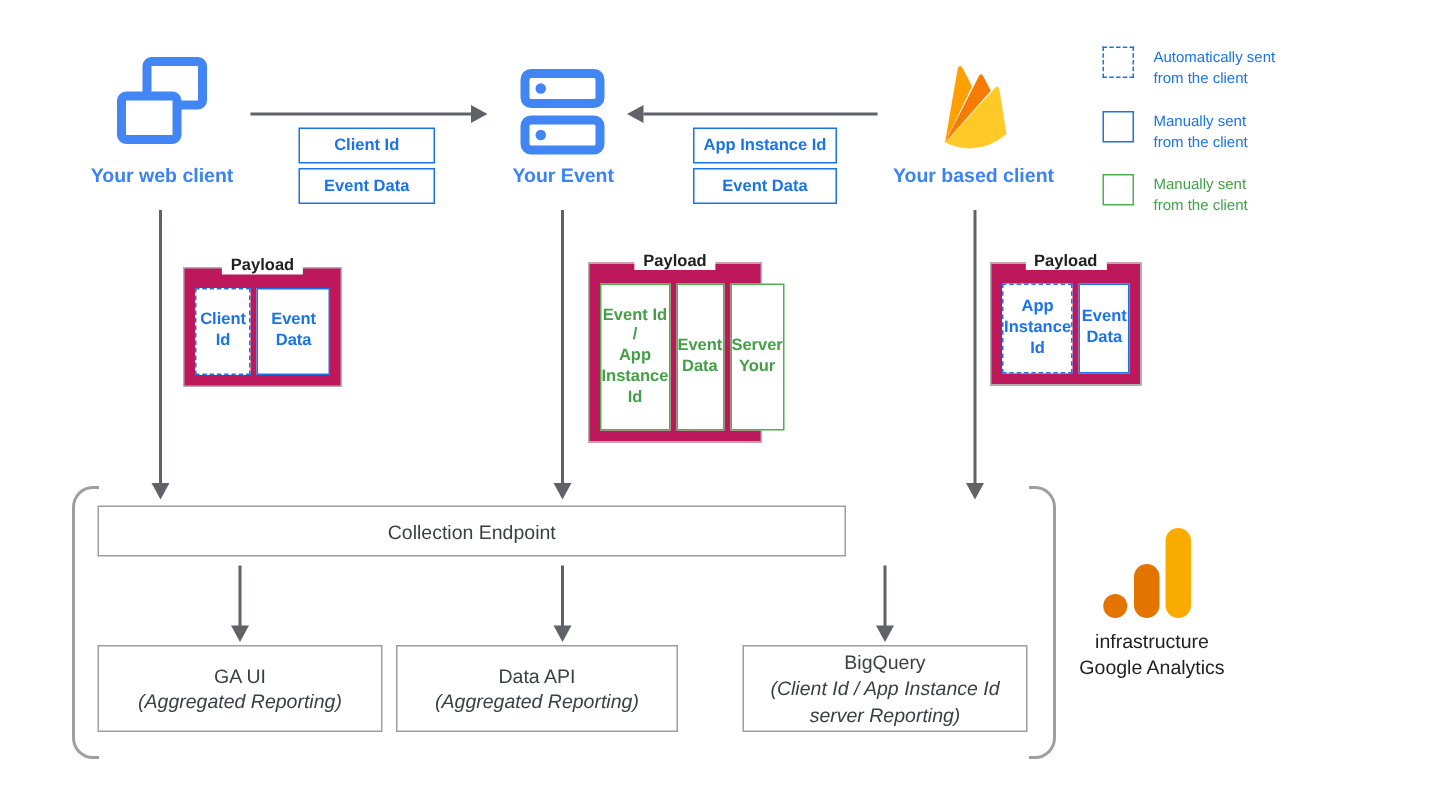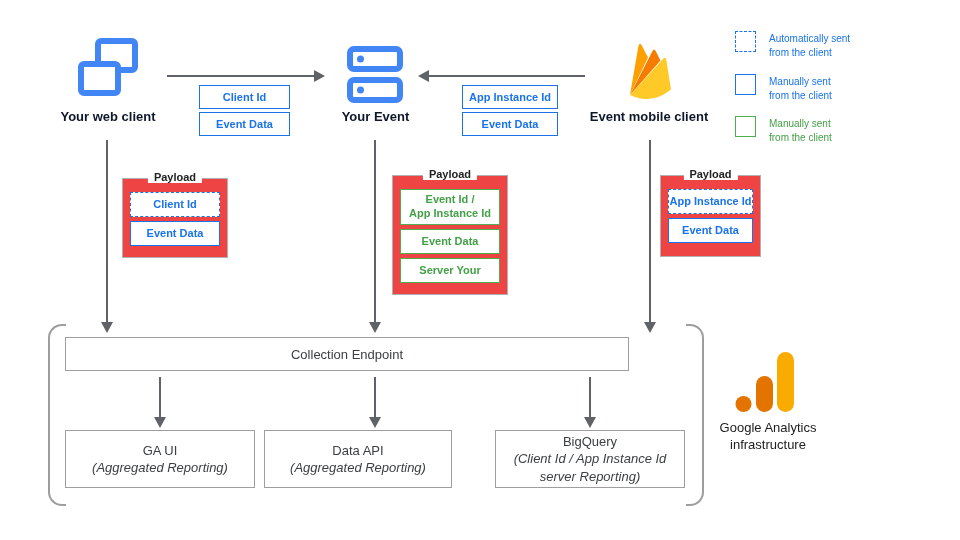--- a/index.html
+++ b/index.html
@@ -12,49 +12,49 @@
   .head.right{border-top:6px solid transparent;border-bottom:6px solid transparent;border-left:11px solid #5f6368}
   .head.left{border-top:6px solid transparent;border-bottom:6px solid transparent;border-right:11px solid #5f6368}
   .head.down{border-left:6px solid transparent;border-right:6px solid transparent;border-top:11px solid #5f6368}
   
   .wc{position:absolute;left:78px;top:38px;width:62px;height:62px}
   .wc .back{position:absolute;left:17px;top:0;width:31px;height:23px;border:6px solid #4285f4;border-radius:6px;background:#fff}
   .wc .front{position:absolute;left:0;top:23px;width:31px;height:23px;border:6px solid #4285f4;border-radius:6px;background:#fff}
   .srv{position:absolute;left:347px;top:46px;width:56px;height:58px}
   .srv .unit{position:relative;box-sizing:border-box;width:56px;height:26px;border:6px solid #4285f4;border-radius:7px;background:#fff;margin-bottom:5px}
   .srv .dot{position:absolute;left:4px;top:50%;transform:translateY(-50%);width:7px;height:7px;border-radius:50%;background:#4285f4}
-  .client-label{position:absolute;top:109px;text-align:center;font-size:13px;font-weight:700;color:#0f172a}
+  .client-label{position:absolute;top:109px;text-align:center;font-size:13px;font-weight:700;color:#3b82f6}
   
   .pgroup{position:absolute}
   .param-box{box-sizing:border-box;height:24px;margin-bottom:3px;background:#fff;border:1.5px solid #1a73e8;
              color:#1a73e8;font-size:11px;font-weight:700;display:flex;align-items:center;justify-content:center}
   
-  .payload{position:absolute;box-sizing:border-box;border:1px solid #b0b0b0;background:#ef4444;
-           padding:13px 7px 7px;display:flex;flex-direction:column;gap:4px}
+  .payload{position:absolute;box-sizing:border-box;border:1px solid #b0b0b0;background:#be185d;
+           padding:13px 7px 7px;display:flex;flex-direction:row;gap:4px}
   .payload-title{position:absolute;top:-8px;left:50%;transform:translateX(-50%);background:#fff;padding:0 6px;
                  font-size:11px;font-weight:700;color:#212121;white-space:nowrap}
   .pitem{box-sizing:border-box;background:#fff;font-size:11px;font-weight:700;min-height:25px;line-height:1.25;
          display:flex;flex-direction:column;align-items:center;justify-content:center;text-align:center}
   .blue-solid{border:1.5px solid #1a73e8;color:#1a73e8}
   .blue-dashed{border:1.5px dashed #1a73e8;color:#1a73e8}
   .green-solid{border:1.5px solid #4caf50;color:#43a047}
   
   .legend-row{position:absolute;left:735px;display:flex;gap:13px;align-items:flex-start}
   .legend-box{box-sizing:border-box;width:21px;height:21px;background:#fff;flex:0 0 auto}
   .legend-text{font-size:10px;font-weight:400;line-height:1.35;padding-top:1px}
   .blue-text{color:#1a73e8}
   .green-text{color:#43a047}
   
   .bracket-left{position:absolute;left:48px;top:324px;width:16px;height:178px;
     border-left:2px solid #9e9e9e;border-top:2px solid #9e9e9e;border-bottom:2px solid #9e9e9e;
     border-radius:14px 0 0 14px}
   .bracket-right{position:absolute;left:686px;top:324px;width:16px;height:178px;
     border-right:2px solid #9e9e9e;border-top:2px solid #9e9e9e;border-bottom:2px solid #9e9e9e;
     border-radius:0 14px 14px 0}
-  .endpoint{position:absolute;left:65px;top:337px;width:564px;height:34px;box-sizing:border-box;
+  .endpoint{position:absolute;left:65px;top:337px;width:499px;height:34px;box-sizing:border-box;
             border:1px solid #9e9e9e;background:#fff;display:flex;align-items:center;justify-content:center;
             font-size:13px;color:#3c4043}
   .outbox{position:absolute;top:430px;height:58px;box-sizing:border-box;border:1px solid #9e9e9e;background:#fff;
           display:flex;flex-direction:column;align-items:center;justify-content:center;
           font-size:13px;color:#3c4043;line-height:1.32;text-align:center}
   .outbox .it{font-style:italic}
   .brand-label{position:absolute;left:698px;top:420px;width:140px;text-align:center;
                font-size:13px;color:#212121;line-height:1.3}
 </style>
 </head>
@@ -76,21 +76,21 @@
         <span class="dot"></span>
       </div>
   </div>
   <div class="client-label" style="left:318px;width:115px">Your Event</div>
 
   <svg class="abs" style="left:617px;top:38px" width="62" height="68" viewBox="0 0 62 68">
     <path d="M13 57 L21.5 7.5 Q23 4 24.8 7.5 L31 19.5 Z" fill="#FFA000"></path>
     <path d="M13 57 L35.5 13 Q37 10 38.6 13 L43.5 22.5 Z" fill="#F57C00"></path>
     <path d="M13 57 L46.5 20.5 Q48.5 18.5 49.3 21.8 L54 51.5 Q35 67 13 57 Z" fill="#FFCA28"></path>
   </svg>
-  <div class="client-label" style="left:588px;width:122px">Event mobile client</div>
+  <div class="client-label" style="left:588px;width:122px">Your based client</div>
 
   <div class="line" style="left:167px;top:75px;width:149px;height:2px"></div>
   <div class="head right" style="left:314px;top:70px"></div>
   <div class="pgroup" style="left:199px;top:85px;width:91px">
     <div class="param-box">Client Id</div>
     <div class="param-box">Event Data</div>
   </div>
 
   <div class="head left" style="left:418px;top:70px"></div>
   <div class="line" style="left:429px;top:75px;width:156px;height:2px"></div>
@@ -175,17 +175,17 @@
     <span class="it">(Client Id / App Instance Id</span>
     <span class="it">server Reporting)</span>
   </div>
 
   <svg class="abs" style="left:716px;top:348px" width="85" height="66" viewBox="0 0 85 66">
     <circle cx="27.5" cy="56" r="8" fill="#E37400"></circle>
     <rect x="40" y="28" width="17" height="36" rx="8.5" fill="#E37400"></rect>
     <rect x="61" y="4" width="17" height="60" rx="8.5" fill="#F9AB00"></rect>
   </svg>
   <div class="brand-label">
+    <span style="display:block">infrastructure</span>
     <span style="display:block">Google Analytics</span>
-    <span style="display:block">infrastructure</span>
   </div>
 
 </div>
 
 </body></html>

